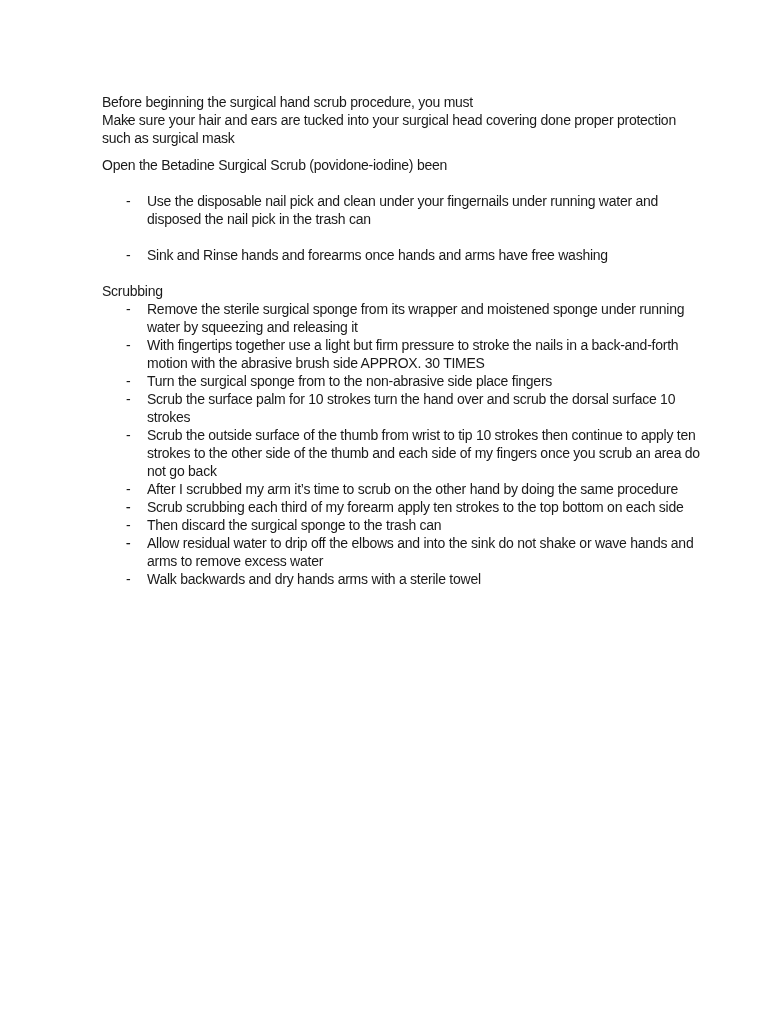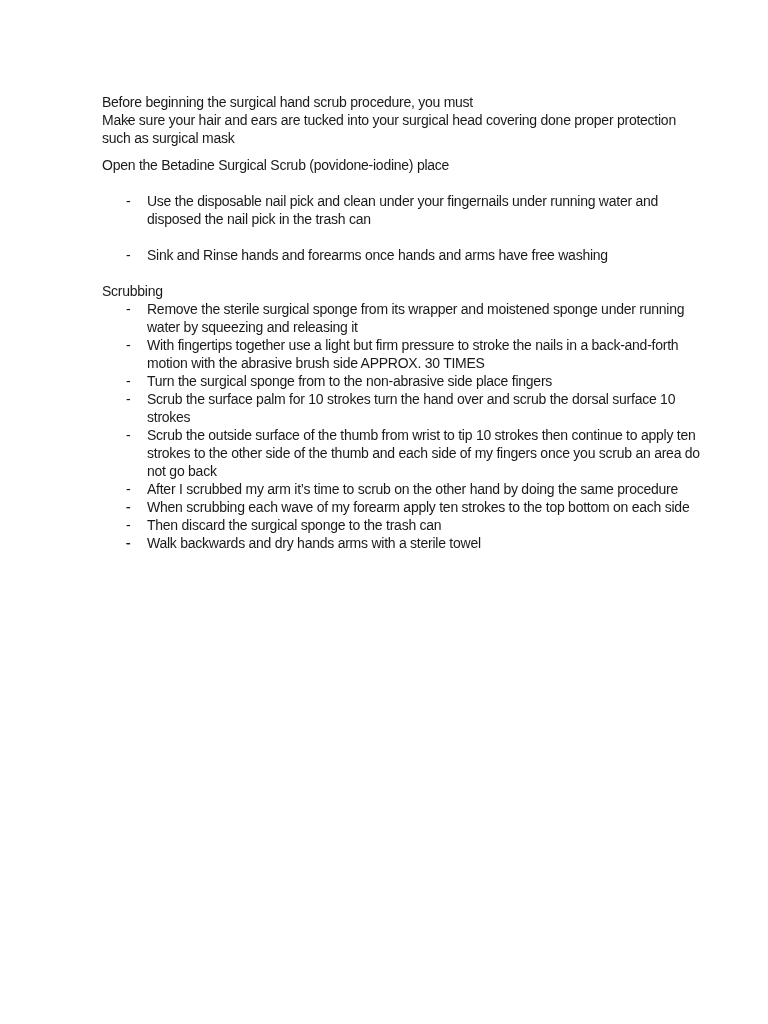--- a/index.html
+++ b/index.html
@@ -22,37 +22,37 @@
 <body>
 
 <div class="page">
   <p class="para">Before beginning the surgical hand scrub procedure, you must</p>
   <ul class="dash">
     <li><span class="bullet">-</span></li>
     <li><span class="bullet">-</span></li>
   </ul>
   <p class="para">Make sure your hair and ears are tucked into your surgical head covering done proper protection such as surgical mask</p>
   <div class="gap"></div>
-  <p class="para">Open the Betadine Surgical Scrub (povidone-iodine) place</p>
+  <p class="para">Open the Betadine Surgical Scrub (povidone-iodine) been</p>
   <div class="gap"></div>
   <div class="gap"></div>
   <ul class="dash">
     <li><span class="bullet">-</span><span>Use the disposable nail pick and clean under your fingernails under running water and disposed the nail pick in the trash can</span></li>
     <li style="height:18px"></li>
     <li><span class="bullet">-</span><span>Sink and Rinse hands and forearms once hands and arms have free washing</span></li>
   </ul>
   <div class="gap-lg"></div>
   <p class="para">Scrubbing</p>
   <ul class="dash">
     <li><span class="bullet">-</span><span>Remove the sterile surgical sponge from its wrapper and moistened sponge under running water by squeezing and releasing it</span></li>
     <li><span class="bullet">-</span><span>With fingertips together use a light but firm pressure to stroke the nails in a back-and-forth motion with the abrasive brush side APPROX. 30 TIMES</span></li>
     <li><span class="bullet">-</span><span>Turn the surgical sponge from to the non-abrasive side place fingers</span></li>
     <li><span class="bullet">-</span><span>Scrub the surface palm for 10 strokes turn the hand over and scrub the dorsal surface 10 strokes</span></li>
     <li><span class="bullet">-</span><span>Scrub the outside surface of the thumb from wrist to tip 10 strokes then continue to apply ten strokes to the other side of the thumb and each side of my fingers once you scrub an area do not go back</span></li>
     <li><span class="bullet">-</span><span>After I scrubbed my arm it’s  time to scrub on the other hand by doing the same procedure</span></li>
     <li><span class="bullet">-</span></li>
-    <li><span class="bullet">-</span><span>When scrubbing each wave of my forearm apply ten strokes to the top bottom on each side</span></li>
+    <li><span class="bullet">-</span><span>Scrub scrubbing each third of my forearm apply ten strokes to the top bottom on each side</span></li>
     <li><span class="bullet">-</span><span>Then discard the surgical sponge to the trash can</span></li>
     <li><span class="bullet">-</span></li>
-    <li><span class="bullet">-</span></li>
+    <li><span class="bullet">-</span><span>Allow residual water to drip off the elbows and into the sink do not shake or wave hands and arms to remove excess water</span></li>
     <li><span class="bullet">-</span><span>Walk backwards and dry hands arms with a sterile towel</span></li>
   </ul>
 </div>
 
 </body></html>

